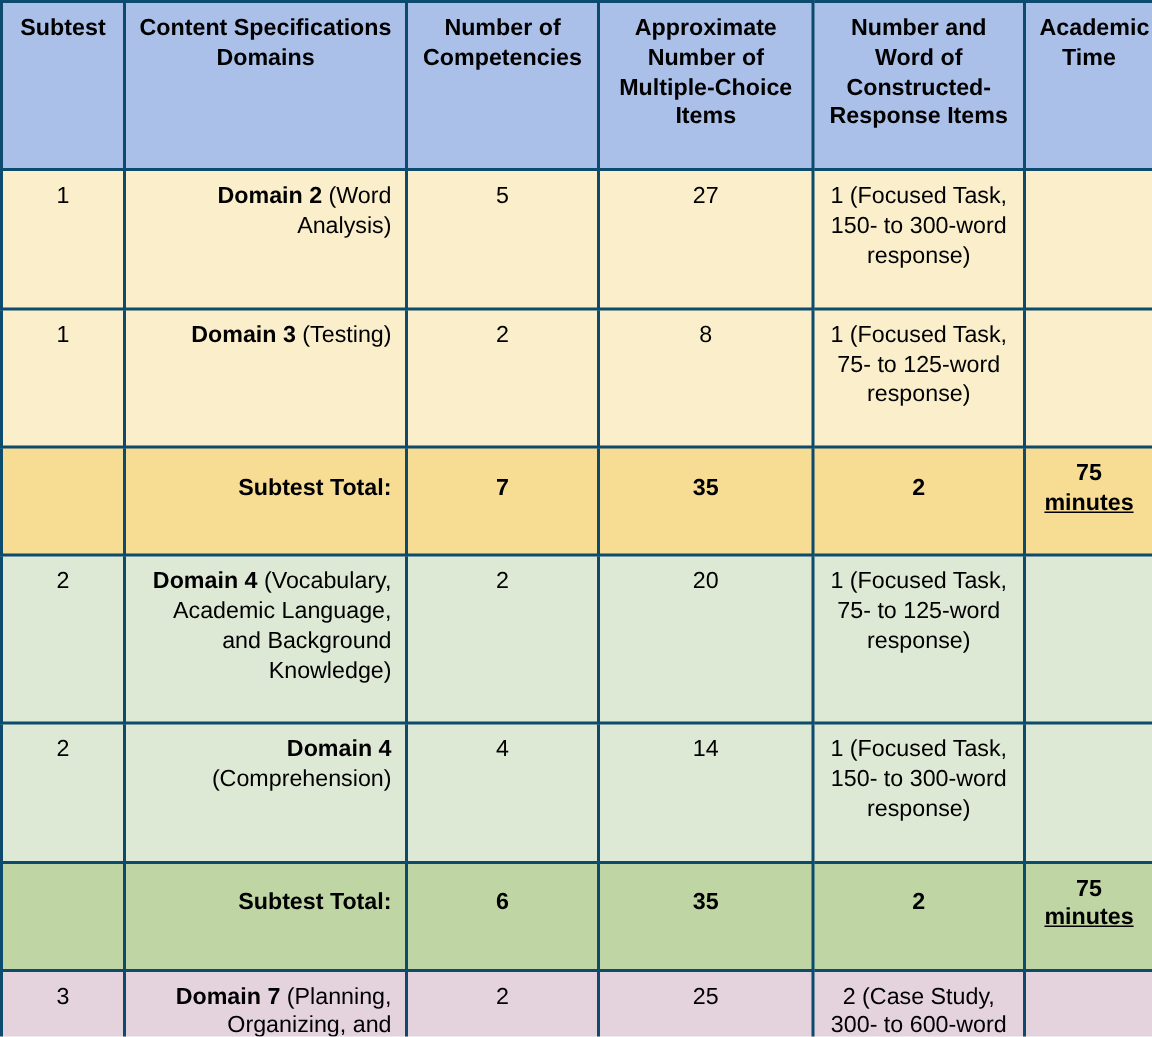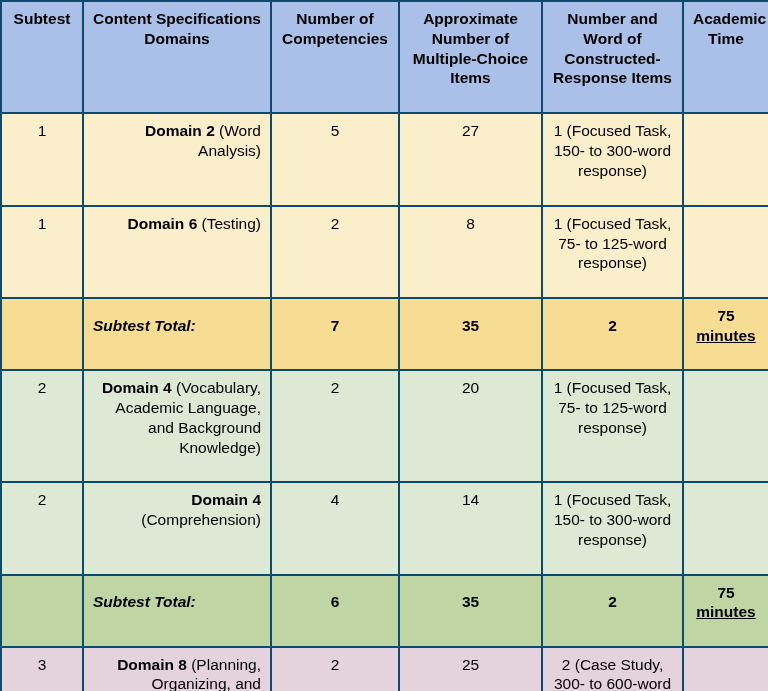--- a/index.html
+++ b/index.html
@@ -77,23 +77,22 @@
   }
   td.blank { }
 
   
   tr.total td {
     font-weight: bold;
     vertical-align: middle;
     text-align: center;
   }
   tr.total td.total-label {
-    font-style: italic;
     font-weight: bold;
-    text-align: left;
+    text-align: right;
   }
   tr.total td.time {
     vertical-align: middle;
     line-height: 1.25;
   }
 
   .dom-name { font-weight: bold; }
   .dom-rest { font-weight: normal; }
 
   .time-val { display: block; }
@@ -137,21 +136,21 @@
       <td class="num">1</td>
       <td class="domain"><span class="dom-name">Domain 2</span><span class="dom-rest"> (Word Analysis)</span></td>
       <td class="num">5</td>
       <td class="num">27</td>
       <td class="cr">1 (Focused Task, 150- to 300-word response)</td>
       <td class="time"></td>
     </tr>
 
     <tr class="sec-cream r-d3">
       <td class="num">1</td>
-      <td class="domain"><span class="dom-name">Domain 6</span><span class="dom-rest"> (Testing)</span></td>
+      <td class="domain"><span class="dom-name">Domain 3</span><span class="dom-rest"> (Testing)</span></td>
       <td class="num">2</td>
       <td class="num">8</td>
       <td class="cr">1 (Focused Task, 75- to 125-word response)</td>
       <td class="time"></td>
     </tr>
 
     <tr class="sec-gold total r-t1">
       <td class="blank"></td>
       <td class="total-label">Subtest Total:</td>
       <td class="num">7</td>
@@ -188,21 +187,21 @@
       <td class="num">35</td>
       <td class="num">2</td>
       <td class="time">
           <span class="time-val">75</span>
           <span class="time-unit">minutes</span>
         </td>
     </tr>
 
     <tr class="sec-pink r-d1">
       <td class="num">3</td>
-      <td class="domain"><span class="dom-name">Domain 8</span><span class="dom-rest"> (Planning, Organizing, and Managing Reading Instruction Based on Ongoing Assessment)</span></td>
+      <td class="domain"><span class="dom-name">Domain 7</span><span class="dom-rest"> (Planning, Organizing, and Managing Reading Instruction Based on Ongoing Assessment)</span></td>
       <td class="num">2</td>
       <td class="num">25</td>
       <td class="cr">2 (Case Study, 300- to 600-word response assessing all domains)</td>
       <td class="time"></td>
     </tr>
 
     <tr class="sec-red total r-t3">
       <td class="blank"></td>
       <td class="total-label">Subtest Total:</td>
       <td class="num">2</td>

